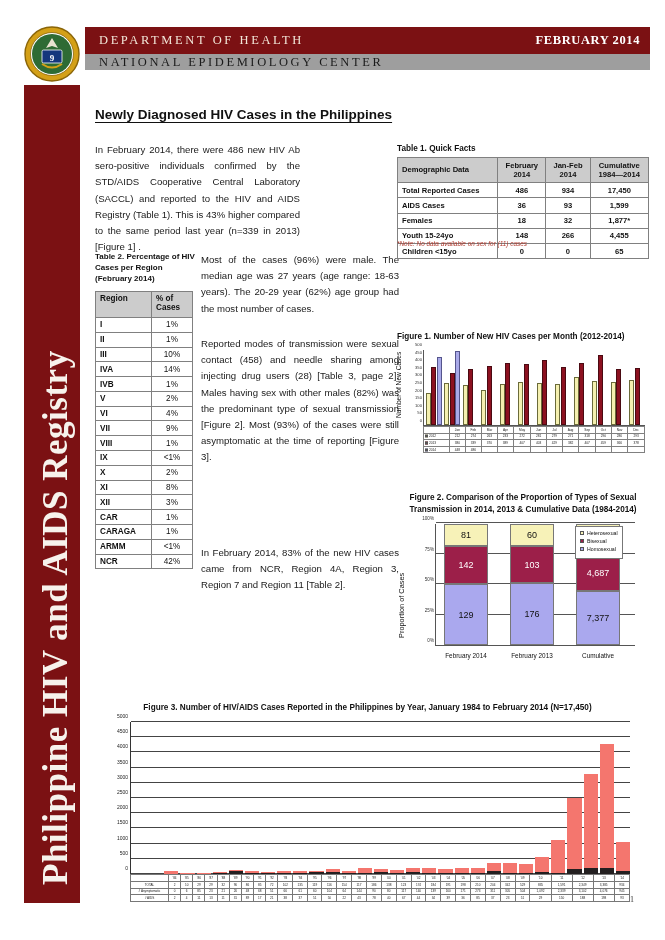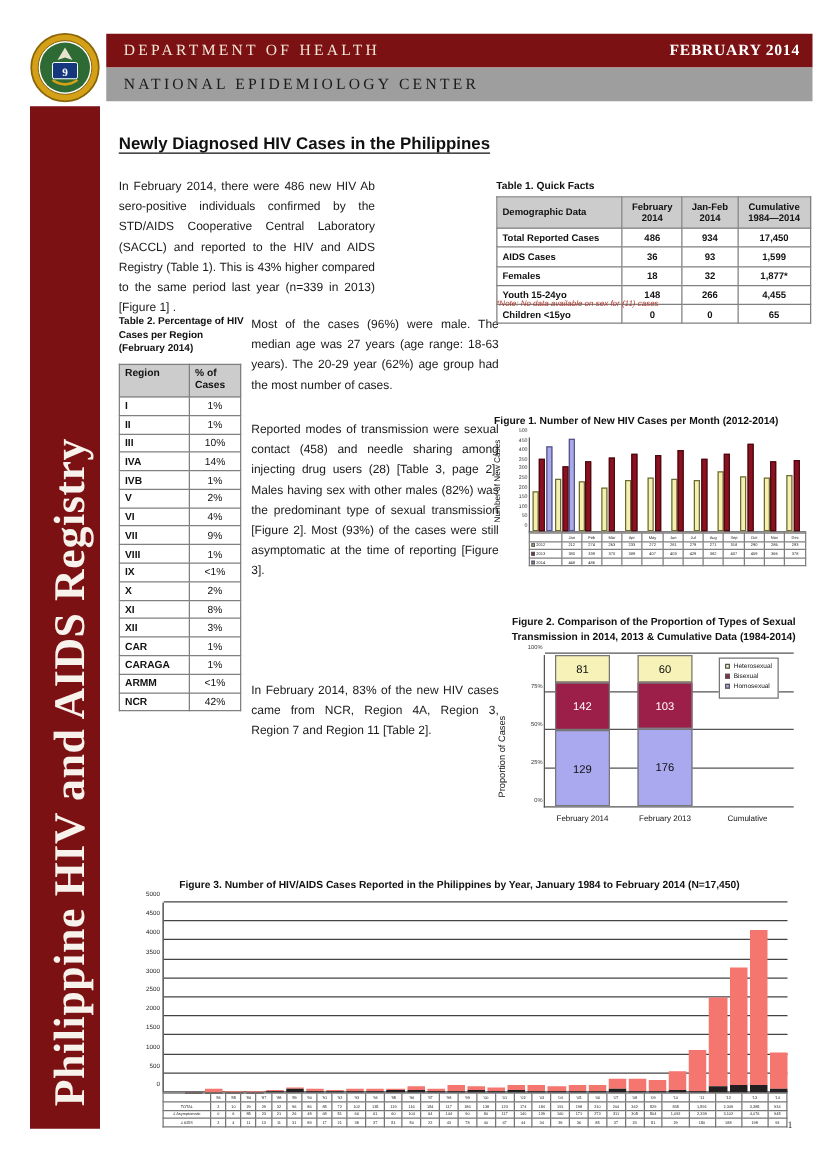--- a/index.html
+++ b/index.html
@@ -12,21 +12,21 @@
   }
 
   
   #header-band { position: absolute; left: 85px; top: 27px; width: 565px; height: 27px;
     background: #7b1113; display: flex; align-items: center; }
   #header-band .dept { color: #f2e6d8; font-family: "Liberation Serif", serif;
     font-size: 12.5px; letter-spacing: 2.6px; margin-left: 14px; }
   #header-band .issue { color: #ffffff; font-family: "Liberation Serif", serif;
     font-weight: bold; font-size: 12.5px; letter-spacing: 0.6px;
     margin-left: auto; margin-right: 10px; }
-  #subheader-band { position: absolute; left: 85px; top: 54px; width: 565px; height: 27px;
+  #subheader-band { position: absolute; left: 85px; top: 54px; width: 565px; height: 16px;
     background: #9e9e9e; display: flex; align-items: center; }
   #subheader-band .nec { color: #1a1a1a; font-family: "Liberation Serif", serif;
     font-size: 12.5px; letter-spacing: 2.6px; margin-left: 14px; }
 
   
   #doh-seal { position: absolute; left: 24px; top: 26px; width: 56px; height: 56px; }
 
   
   #sidebar { position: absolute; left: 24px; top: 85px; width: 56px; height: 818px;
     background: #7b1113; overflow: hidden; }
@@ -71,22 +71,22 @@
   #table1 th, #table1 td { border: 1px solid #808080; padding: 2.6px 4px; color: #111; }
   #table1 thead th { background: #cccccc; font-weight: bold; text-align: center;
     line-height: 9.5px; }
   #table1 thead th.lbl { text-align: left; }
   #table1 td.lbl { text-align: left; font-weight: bold; }
   #table1 td.num { text-align: center; font-weight: bold; }
   #table1-note { position: absolute; left: 312px; top: 152px; font-size: 6.4px;
     font-style: italic; color: #b03a2e; }
 
   
-  #fig1-cap { position: absolute; left: 298px; top: 244px; width: 252px;
-    font-size: 8.2px; font-weight: bold; color: #111; text-align: center; }
+  #fig1-cap { position: absolute; left: 312px; top: 244px; width: 252px;
+    font-size: 8.2px; font-weight: bold; color: #111; text-align: left; }
   #fig1-wrap { position: absolute; left: 312px; top: 256px; width: 252px; height: 130px; }
   #fig1-ylabel { position: absolute; left: -2px; top: 74px; font-size: 6.6px;
     color: #111; transform: rotate(-90deg); transform-origin: left top;
     white-space: nowrap; }
   #fig1-plot { position: absolute; left: 26px; top: 6px; width: 222px; height: 76px;
     border-left: 1px solid #555; border-bottom: 1px solid #555; }
   .f1-tick { position: absolute; right: 100%; margin-right: 2px; font-size: 4.2px;
     color: #333; transform: translateY(-50%); white-space: nowrap; }
   .f1-group { position: absolute; bottom: 0; display: flex; align-items: flex-end;
     gap: 0.6px; height: 100%; }
@@ -463,20 +463,25 @@
           <div class="f2-seg s-bis" style="flex: 0.310044 1 0%;">142</div>
           <div class="f2-seg s-hom" style="flex: 0.5131 1 0%;">129</div>
         </div>
         <div class="f2-xlab" style="left: 0px;">February 2014</div>
         <div class="f2-col" style="left: 74px;">
           <div class="f2-seg s-het" style="flex: 0.176991 1 0%;">60</div>
           <div class="f2-seg s-bis" style="flex: 0.303835 1 0%;">103</div>
           <div class="f2-seg s-hom" style="flex: 0.519174 1 0%;">176</div>
         </div>
         <div class="f2-xlab" style="left: 66px;">February 2013</div>
+        <div class="f2-col" style="left: 140px;">
+          <div class="f2-seg s-het" style="flex: 0.259287 1 0%;">4,223</div>
+          <div class="f2-seg s-bis" style="flex: 0.287776 1 0%;">4,687</div>
+          <div class="f2-seg s-hom" style="flex: 0.452938 1 0%;">7,377</div>
+        </div>
         <div class="f2-xlab" style="left: 132px;">Cumulative</div>
       </div>
     <div id="fig2-legend">
         <div>
           <i style="background:#f7f2b8"></i>
           <span>Heterosexual</span>
         </div>
         <div>
           <i style="background:#9c1f49"></i>
           <span>Bisexual</span>

